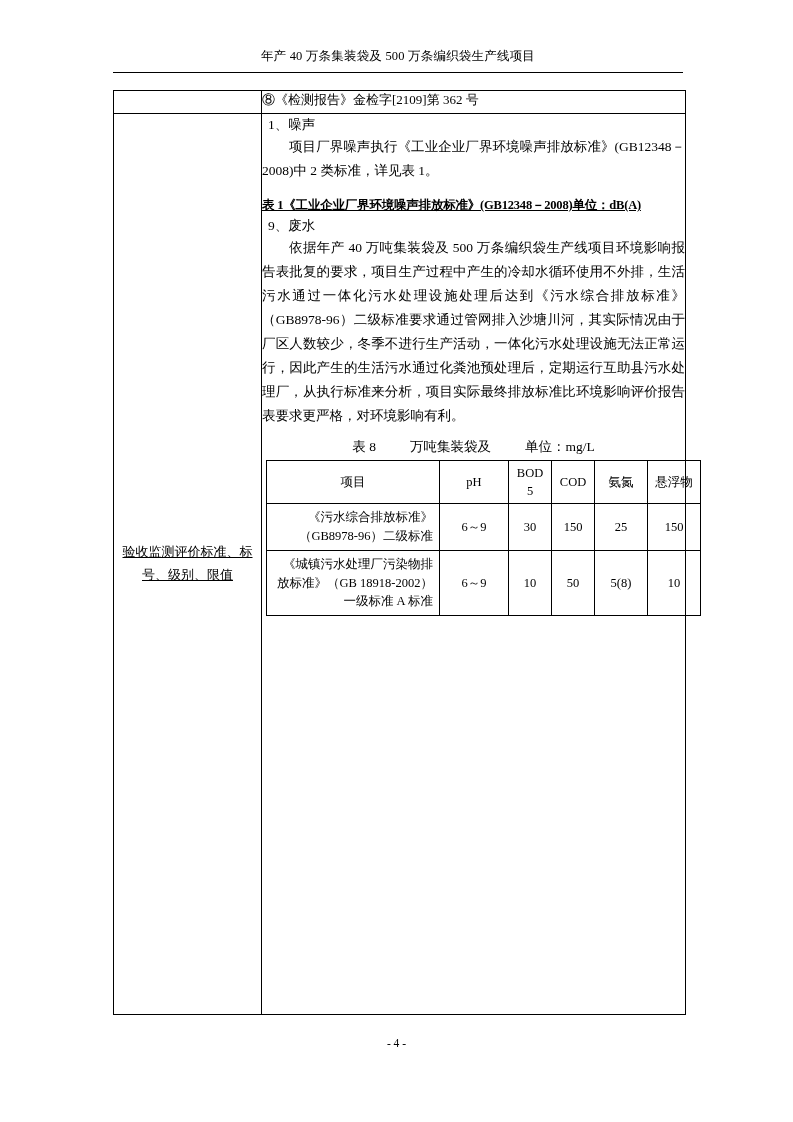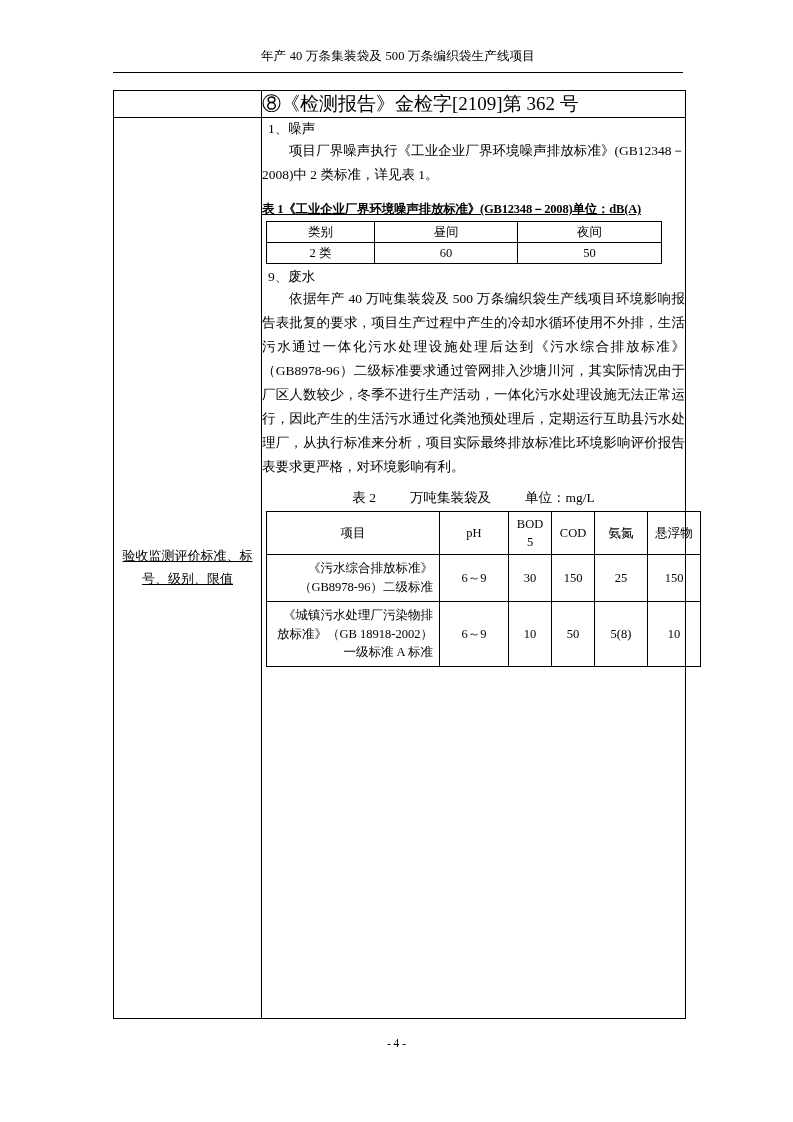--- a/index.html
+++ b/index.html
@@ -61,21 +61,21 @@
   .outer > tbody > tr > td {
     border: 1px solid #000;
     vertical-align: top;
     padding: 0;
   }
   .col-label { width: 147px; text-decoration: underline; }
   .col-body  { width: 423px; }
 
   .cell-top-right {
     padding: 7px 6px 7px 8px;
-    font-size: 19px;
+    font-size: 13px;
     height: 22px;
     margin-top: 24px;
   }
   .label-cell {
     text-align: center;
     vertical-align: middle !important;
     font-size: 13px;
     line-height: 1.75;
     padding: 4px 10px;
   }
@@ -174,40 +174,26 @@
       </tr>
       <tr>
         <td class="col-label label-cell">验收监测评价标准、标号、级别、限值</td>
         <td class="col-body body-cell">
 
           <div class="item-title">1、噪声</div>
           <p class="para">项目厂界噪声执行《工业企业厂界环境噪声排放标准》(GB12348－2008)中 2 类标准，详见表 1。</p>
 
           <div class="tbl-caption">表 1《工业企业厂界环境噪声排放标准》(GB12348－2008)单位：dB(A)</div>
 
-          <table class="noise">
-            <tbody>
-              <tr>
-                <td class="c1">类别</td>
-                <td class="c2">昼间</td>
-                <td class="c3">夜间</td>
-              </tr>
-              <tr>
-                <td class="c1">2 类</td>
-                <td class="c2">60</td>
-                <td class="c3">50</td>
-              </tr>
-            </tbody>
-          </table>
 
           <div class="item-title">9、废水</div>
           <p class="para">依据年产 40 万吨集装袋及 500 万条编织袋生产线项目环境影响报告表批复的要求，项目生产过程中产生的冷却水循环使用不外排，生活污水通过一体化污水处理设施处理后达到《污水综合排放标准》（GB8978-96）二级标准要求通过管网排入沙塘川河，其实际情况由于厂区人数较少，冬季不进行生产活动，一体化污水处理设施无法正常运行，因此产生的生活污水通过化粪池预处理后，定期运行互助县污水处理厂，从执行标准来分析，项目实际最终排放标准比环境影响评价报告表要求更严格，对环境影响有利。</p>
 
           <div class="tbl-caption2">
-            <span>表 2</span><span class="gap"></span><span>万吨集装袋及</span><span class="gap"></span><span>单位：mg/L</span>
+            <span>表 8</span><span class="gap"></span><span>万吨集装袋及</span><span class="gap"></span><span>单位：mg/L</span>
           </div>
 
           <table class="ww">
             <tbody>
               <tr class="hd">
                 <td class="w1">项目</td>
                 <td class="w2">pH</td>
                 <td class="w3 small">BOD<br>5</td>
                 <td class="w4 small">COD</td>
                 <td class="w5">氨氮</td>

